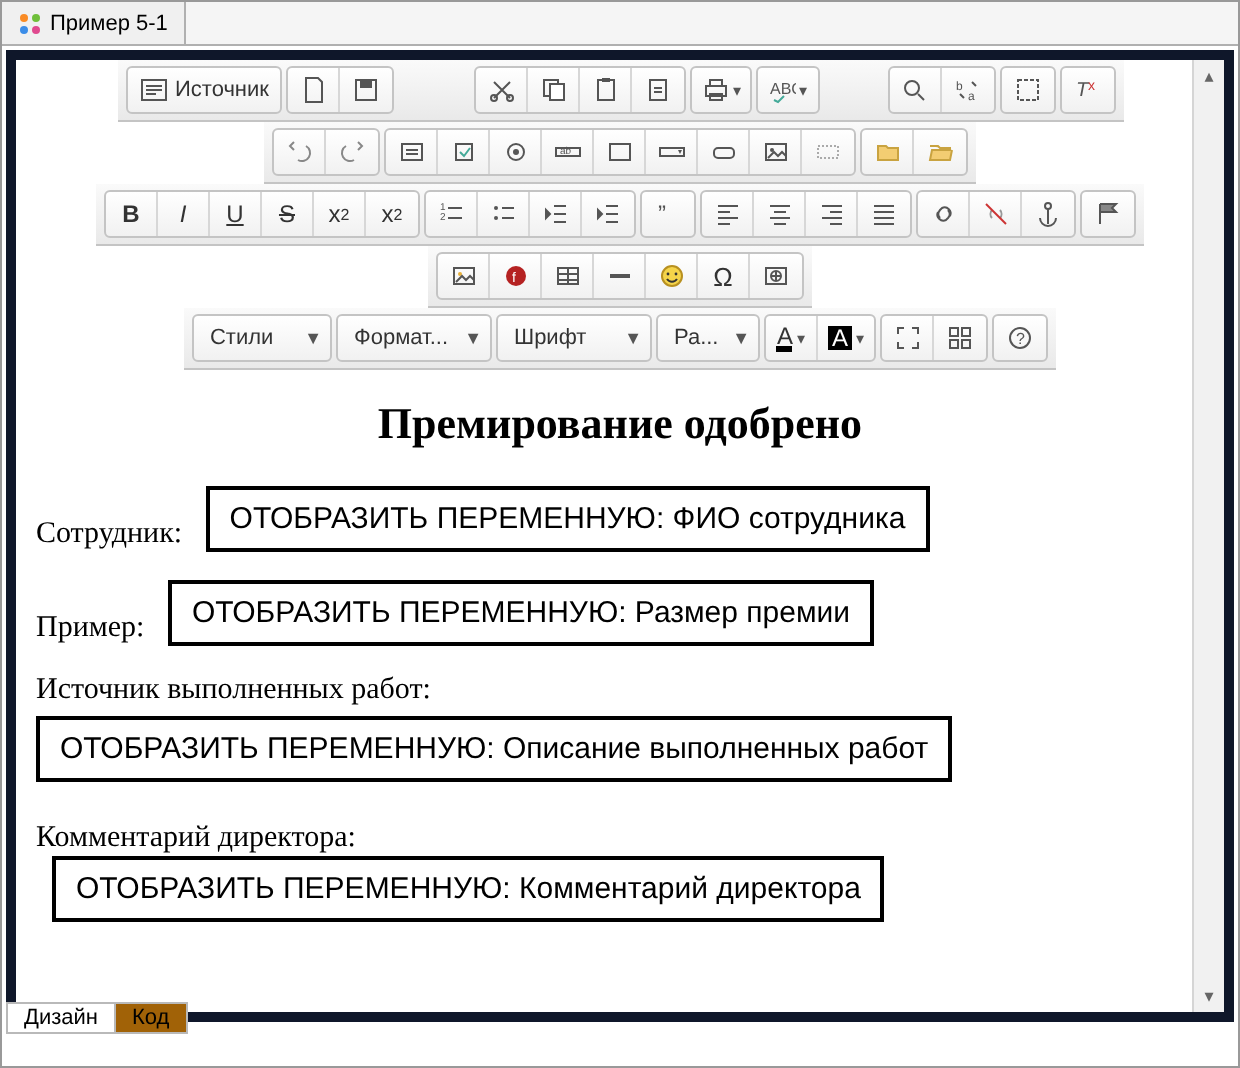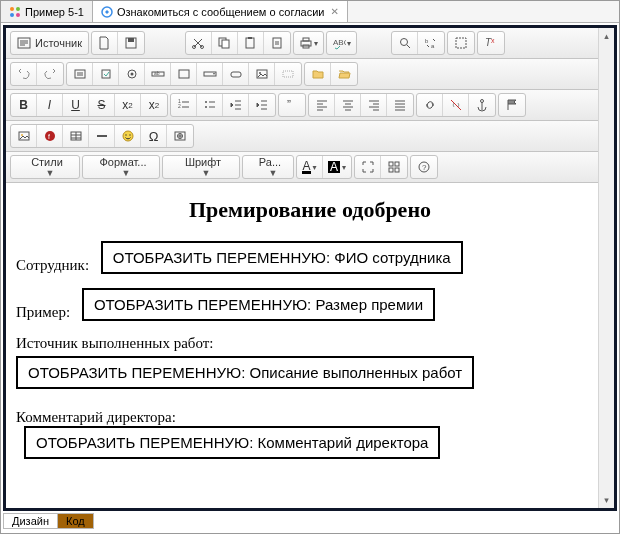--- a/index.html
+++ b/index.html
@@ -27,26 +27,27 @@
     padding: 2px 8px;
     border-right: 1px solid #b0b0b0;
     background: #fff;
     font-size: 11px;
     height: 100%;
   }
   .tab:first-child { background: #f0f0f0; }
   .tab-icon { width: 12px; height: 12px; }
   .tab .close { color: #888; font-size: 10px; margin-left: 2px; }
   .editor-wrap {
-    border: 3px solid #0f172a;
+    border: 5px solid #0f172a;
     margin: 2px 2px 2px 2px;
     height: 486px;
     position: relative;
     display: flex;
     flex-direction: column;
+    align-items: center;
   }
   .toolbar {
     background: linear-gradient(#fafafa, #e9e9e9);
     border-bottom: 1px solid #c4c4c4;
     padding: 3px 4px;
     display: flex;
     flex-wrap: wrap;
     gap: 3px 2px;
     align-items: center;
   }
@@ -77,21 +78,20 @@
     border: 1px solid #c4c4c4;
     border-radius: 3px;
     background: linear-gradient(#ffffff,#f1f1f1);
     height: 24px;
     padding: 0 4px 0 8px;
     font-size: 11px;
     min-width: 66px;
     justify-content: space-between;
     color: #333;
     cursor: pointer;
-    flex-direction: column;
   }
   .combo .arrow { font-size: 9px; margin-left: 6px; color: #555; }
   .canvas {
     flex: 1;
     overflow: auto;
     background: #fff;
     padding: 8px 10px 8px 10px;
     font-family: "Times New Roman", serif;
     font-size: 15px;
     color: #000;
@@ -123,21 +123,21 @@
     align-items: center;
     justify-content: space-between;
   }
   .vscroll .arr {
     width: 14px; height: 16px;
     display: flex; align-items: center; justify-content: center;
     color: #666; font-size: 9px; cursor: pointer;
   }
   .bottom-tabs {
     position: absolute;
-    left: 2px; bottom: 4px;
+    left: 2px; bottom: 16px;
     display: flex;
     font-size: 11px;
   }
   .btab {
     border: 1px solid #b9b9b9;
     background: #a16207;
     padding: 1px 8px;
     margin-right: -1px;
     cursor: pointer;
   }
@@ -153,28 +153,20 @@
 
 <div class="tabbar">
   <div class="tab">
     <svg class="tab-icon" viewBox="0 0 12 12">
         <circle cx="3" cy="3" r="2" fill="#f98b25"></circle>
         <circle cx="9" cy="3" r="2" fill="#6fbf3a"></circle>
         <circle cx="3" cy="9" r="2" fill="#3b8de8"></circle>
         <circle cx="9" cy="9" r="2" fill="#e04a8f"></circle>
       </svg>
     <span>Пример 5-1</span>
-  </div>
-  <div class="tab">
-    <svg class="tab-icon" viewBox="0 0 12 12">
-        <circle cx="6" cy="6" r="5" fill="none" stroke="#3b8de8" stroke-width="1.5"></circle>
-        <path d="M4 6 L6 4 L8 6 L6 8 Z" fill="#3b8de8"></path>
-      </svg>
-    <span>Ознакомиться с сообщением о согласии</span>
-    <span class="close">✕</span>
   </div>
 </div>
 
 <div class="editor-wrap">
 
   <div class="toolbar">
     <span class="tgroup">
       <span class="tbtn tbtn-text">
         <svg viewBox="0 0 14 14">
             <rect x="1" y="2" width="12" height="10" fill="none" stroke="#555"></rect>

